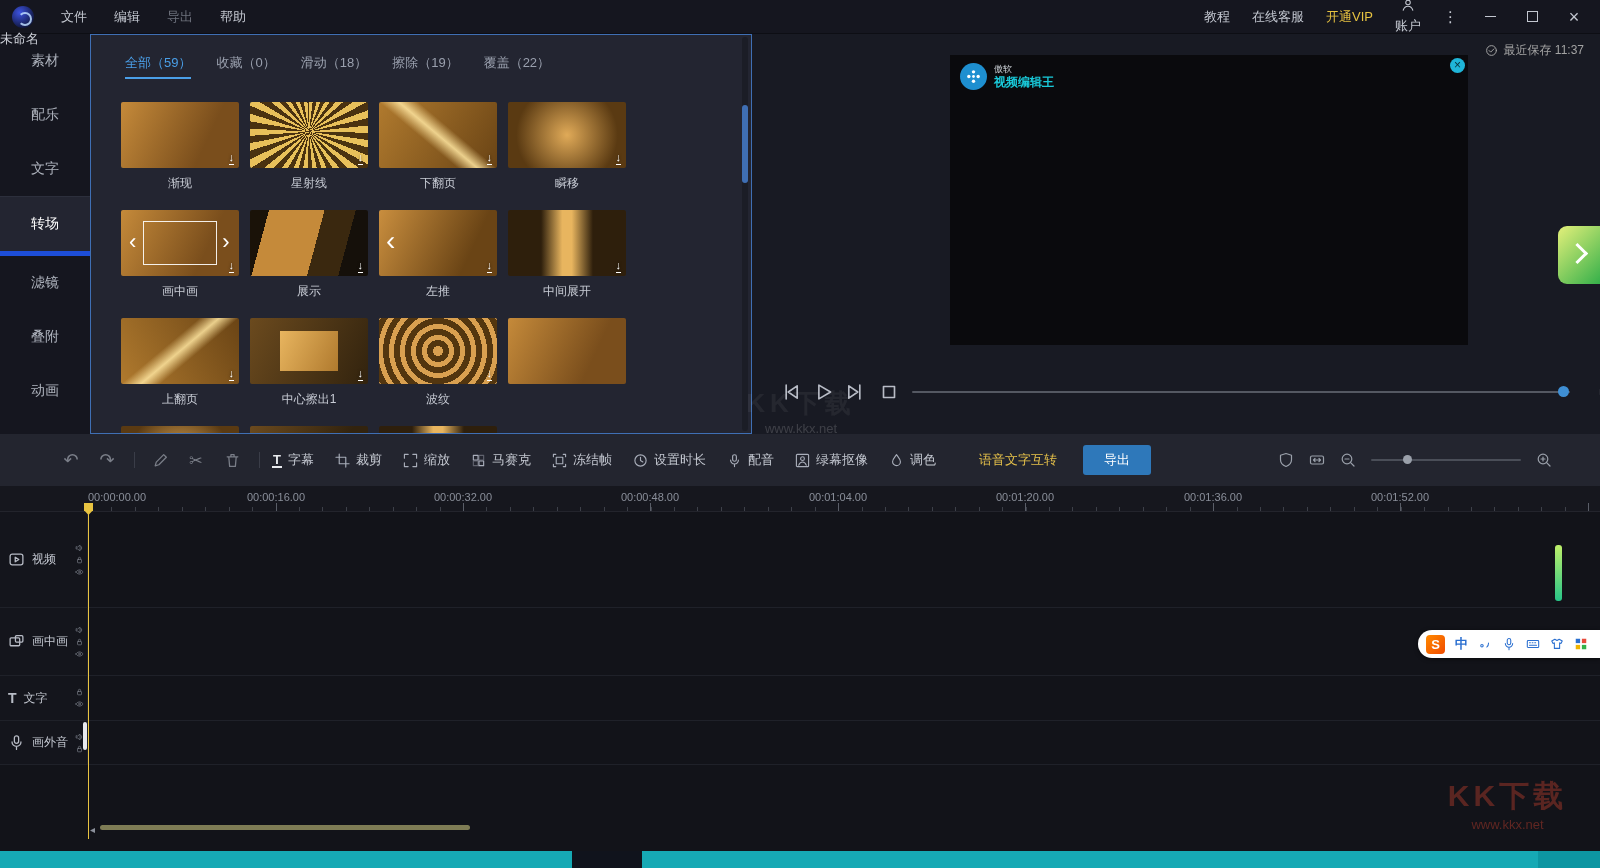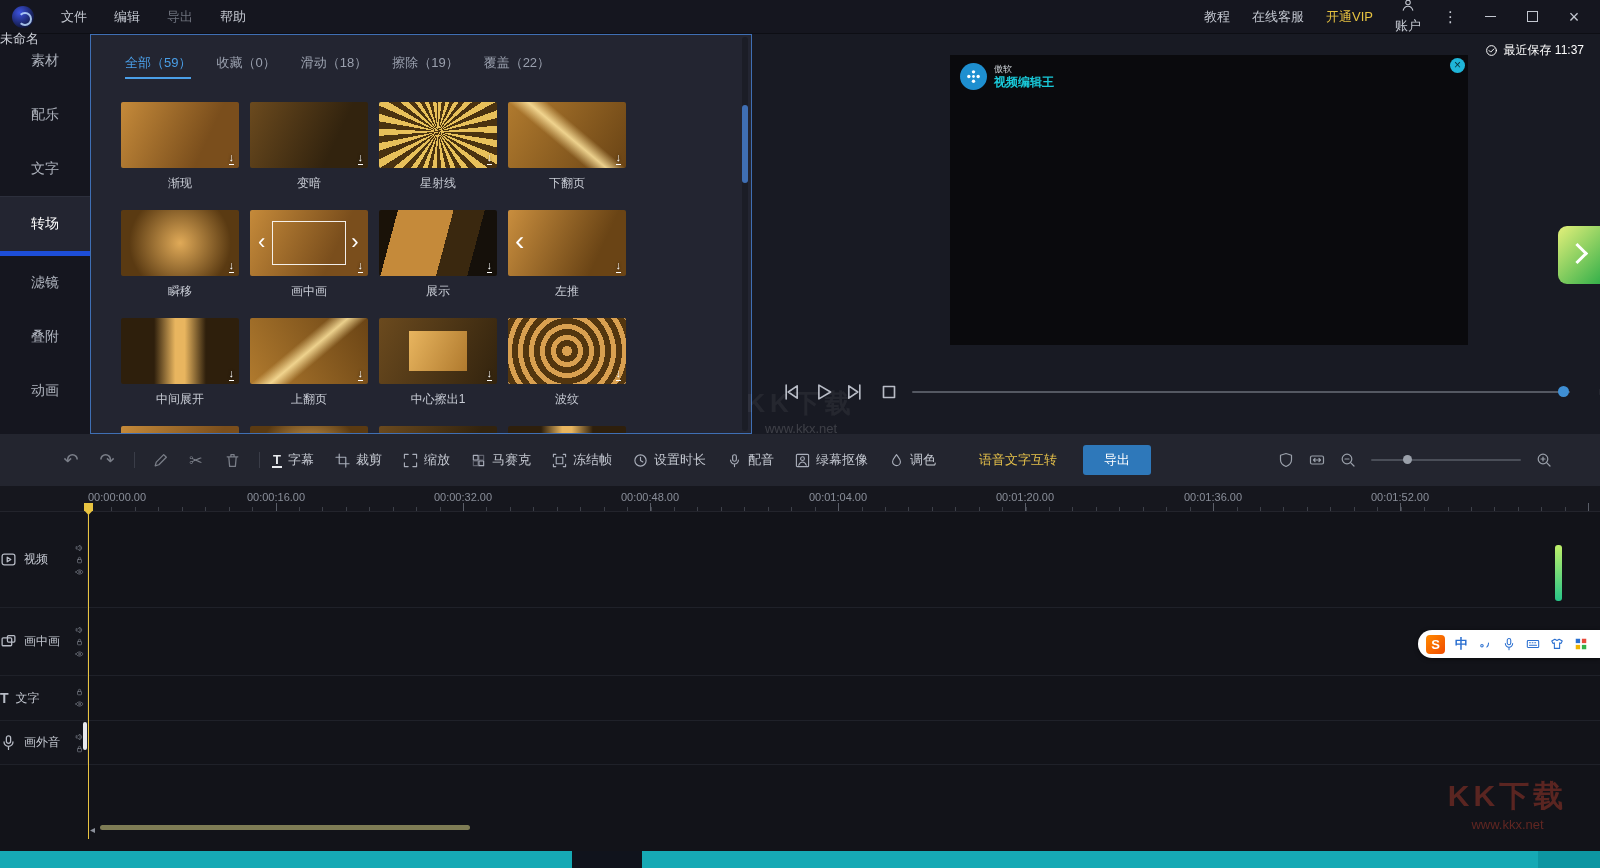--- a/index.html
+++ b/index.html
@@ -55,21 +55,21 @@
   .t8{background:linear-gradient(90deg,#2e1f0c 0 28%,#e8b55f 46% 54%,#2e1f0c 72%);}
   .t9{background:linear-gradient(140deg,rgba(255,230,160,0) 40%,rgba(255,230,160,.85) 50%,rgba(255,230,160,0) 60%),linear-gradient(60deg,#b07a2e,#6a4415);}
   .t10{background:linear-gradient(115deg,#6b4a1e,#32230e);}
   .t10::before{content:"";position:absolute;inset:13px 30px;background:linear-gradient(115deg,#e8b55f,#b07a2e);}
   .t11{background:repeating-radial-gradient(circle at 50% 50%,#d9a050 0 5px,#53360f 5px 11px);}
   .panel-scrollbar{position:absolute;top:2px;right:3px;bottom:2px;width:6px;background:#1b1d26;border-radius:3px;}
   .panel-thumb{position:absolute;top:68px;height:78px;width:6px;background:#3f6fb4;border-radius:3px;}
 
   
   #preview{flex:1;background:#181a23;position:relative;}
-  .saved{position:absolute;top:8px;right:16px;display:flex;align-items:center;gap:6px;font-size:12px;color:#ffffff;}
+  .saved{position:absolute;top:8px;right:16px;display:flex;align-items:center;gap:6px;font-size:12px;color:#a3a3a3;}
   .saved svg{width:13px;height:13px;}
   .stage{position:absolute;left:198px;top:21px;width:518px;height:290px;background:#0a0a0d;}
   .wm-brand{position:absolute;left:10px;top:8px;display:flex;gap:7px;align-items:center;}
   .film-icon{width:27px;height:27px;border-radius:50%;background:#1e8fd0;display:flex;align-items:center;justify-content:center;flex:none;}
   .film-icon svg{width:17px;height:17px;}
   .wm-small{font-size:9px;color:#cfd4da;line-height:11px;}
   .wm-main{font-size:12px;font-weight:bold;color:#19c8d8;line-height:14px;}
   .stage-close{position:absolute;right:3px;top:3px;width:15px;height:15px;border-radius:50%;background:#1fb5d8;color:#06323c;font-size:12px;line-height:14px;text-align:center;cursor:pointer;}
   .stage-close::before{content:"×";}
   .controls{position:absolute;left:0;right:0;top:346px;height:26px;}
@@ -109,21 +109,21 @@
   
   #ruler{position:absolute;top:486px;left:0;width:1600px;height:26px;background:#16171e;border-bottom:1px solid #23242c;box-sizing:border-box;}
   .rl{position:absolute;top:5px;font-size:11px;color:#8a8f9a;transform:translateX(-50%);white-space:nowrap;}
   .rl0{transform:none;}
   .ticks-minor{position:absolute;left:88px;right:0;bottom:0;height:4px;background:repeating-linear-gradient(90deg,#3d4049 0 1px,transparent 1px 23.44px);}
   .ticks-major{position:absolute;left:88px;right:0;bottom:0;height:8px;background:repeating-linear-gradient(90deg,#5a5e68 0 1px,transparent 1px 187.5px);}
 
   
   #timeline{position:absolute;top:512px;left:0;width:1600px;height:339px;background:#121319;display:flex;flex-direction:column;}
   .trow{display:flex;border-bottom:1px solid #1f2129;box-sizing:border-box;flex:none;}
-  .thead{width:88px;flex:none;position:relative;display:flex;align-items:center;gap:7px;border-right:1px solid #1f2129;font-size:12px;color:#c3c7d0;box-sizing:border-box;background:#14151c;}
+  .thead{width:88px;flex:none;position:relative;display:flex;align-items:center;gap:7px;padding-left:8px;border-right:1px solid #1f2129;font-size:12px;color:#c3c7d0;box-sizing:border-box;background:#14151c;}
   .lane{flex:1;}
   .ticon{display:flex;color:#b8bcc6;}
   .ticon svg{width:17px;height:17px;}
   .g-note::before{content:"♫";font-size:15px;color:#b8bcc6;}
   .g-T::before{content:"T";font-weight:bold;font-size:14px;color:#b8bcc6;}
   .minis{position:absolute;right:3px;top:50%;transform:translateY(-50%);display:flex;flex-direction:column;gap:3px;color:#7e828c;}
   .minis svg{width:9px;height:9px;}
 
   .playhead-line{position:absolute;left:88px;top:506px;width:1px;height:333px;background:#e8c341;z-index:6;}
   .playhead-cap{position:absolute;left:84px;top:503px;width:9px;height:12px;background:#e8c341;clip-path:polygon(0 0,100% 0,100% 60%,50% 100%,0 60%);z-index:7;cursor:pointer;}
@@ -213,26 +213,20 @@
         <span class="tab">覆盖（22）</span>
       </div>
       <div class="grid">
         <div class="thumb-item">
           <div class="thumb t0">
               <span class="dl"></span>
             </div>
           <div class="thumb-label">渐现</div>
         </div>
         <div class="thumb-item">
-          <div class="thumb t1">
-              <span class="dl"></span>
-            </div>
-          <div class="thumb-label">变暗</div>
-        </div>
-        <div class="thumb-item">
           <div class="thumb t2">
               <span class="dl"></span>
             </div>
           <div class="thumb-label">星射线</div>
         </div>
         <div class="thumb-item">
           <div class="thumb t3">
               <span class="dl"></span>
             </div>
           <div class="thumb-label">下翻页</div>

